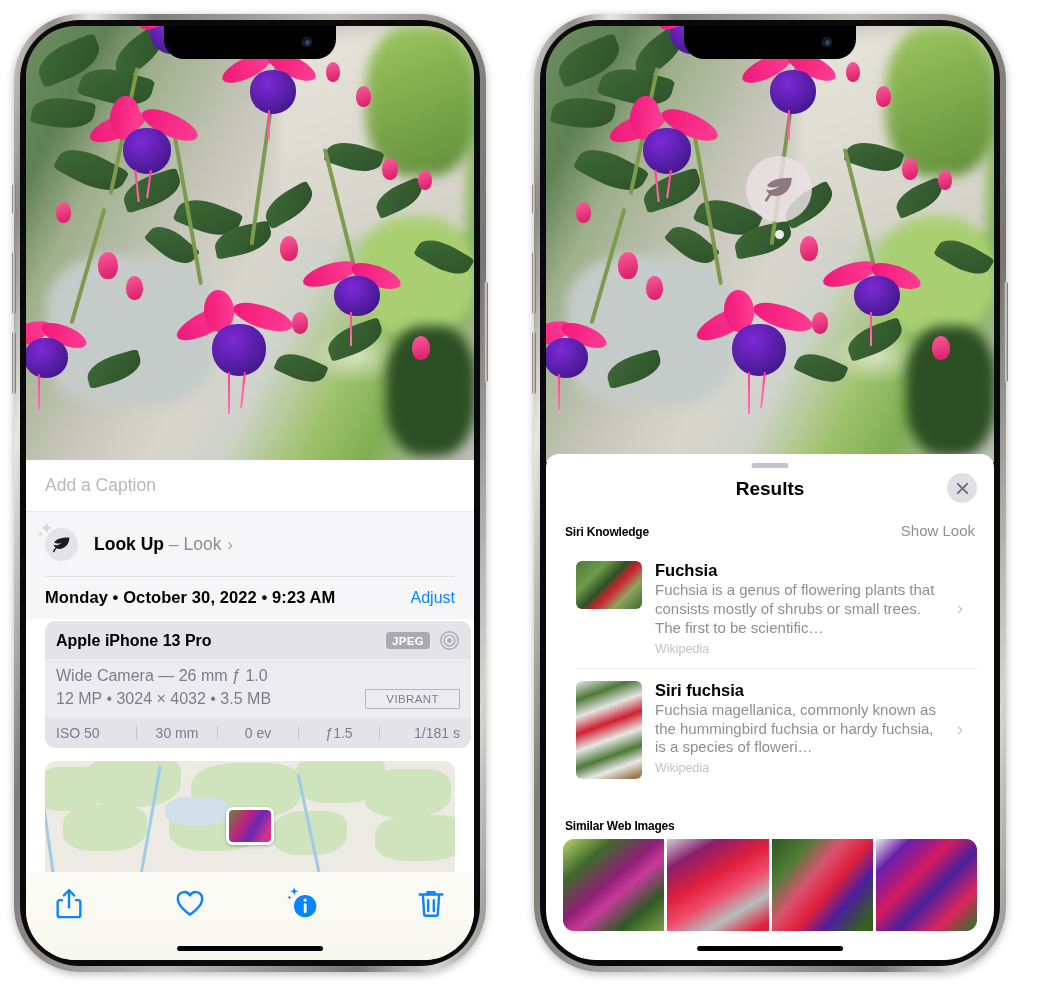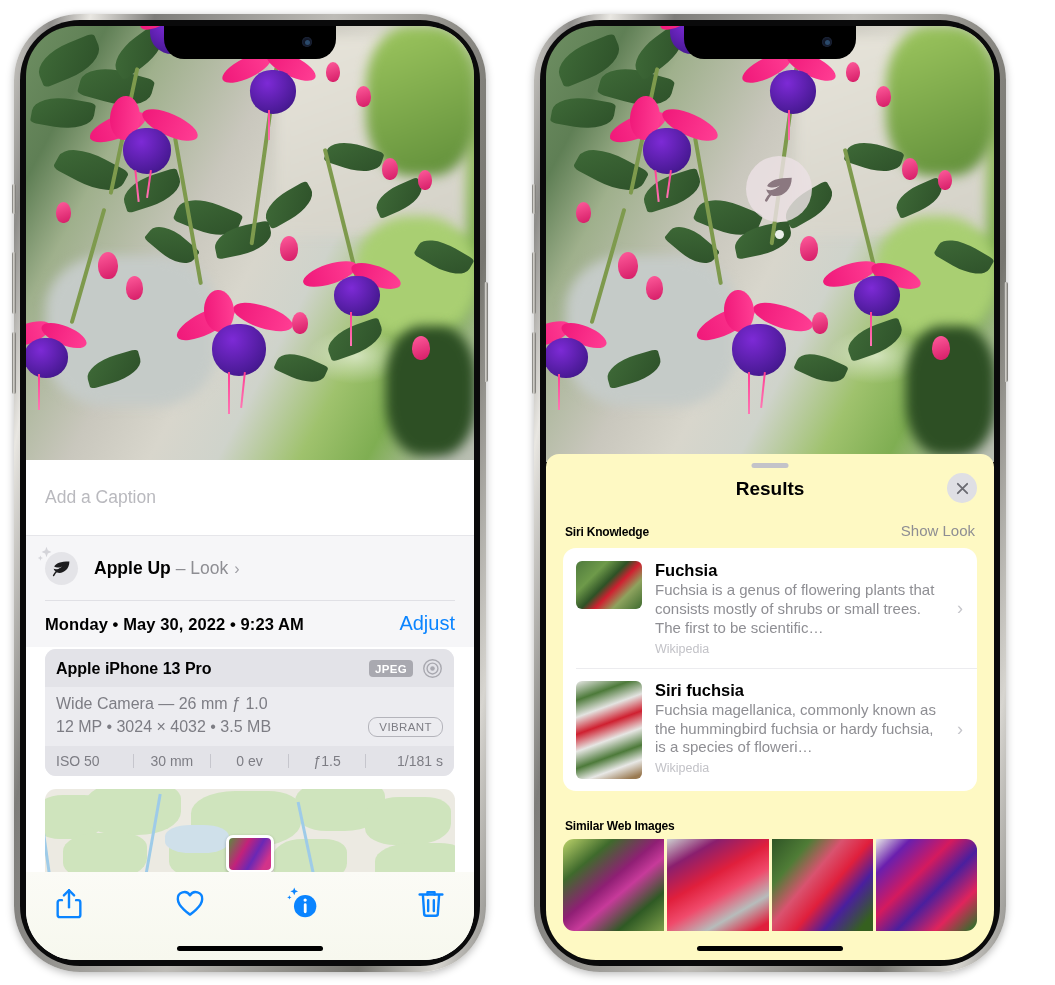--- a/index.html
+++ b/index.html
@@ -96,21 +96,21 @@
   }
   .bg-blur { position:absolute; filter: blur(6px); }
 
   
   .info-sheet {
     position: absolute; left: 0; right: 0; bottom: 0; top: 434px;
     background: #ffffff;
     display: flex; flex-direction: column;
   }
   .caption-row {
-    height: 76px; display: flex; align-items: center; padding: 0 19px;
+    height: 52px; display: flex; align-items: center; padding: 0 19px;
     border-bottom: 1px solid #e6e6ea; background:#fff;
   }
   .caption-placeholder { color: #b9b9be; font-size: 17.5px; }
 
   .lookup-row {
     height: 64px; display: flex; align-items: center; padding: 0 19px;
     background: #f6f6f8; position: relative;
   }
   .leaf-badge {
     position: relative; width: 33px; height: 33px; border-radius: 50%;
@@ -120,47 +120,47 @@
   .leaf-badge svg { width: 21px; height: 21px; }
   .sparkles { position: absolute; left: -9px; top: -8px; width: 22px; height: 22px; }
   .lookup-text { margin-left: 16px; font-size: 17.5px; color: #000; font-weight: 700; }
   .lookup-text .dim { color: #8e8e93; font-weight: 400; }
   .chev-sm { margin-left: 6px; color:#a0a0a6; font-weight: 400; font-size: 16px; }
 
   .meta-block { background:#f6f6f8; padding: 0 19px 12px 19px; }
   .meta-sep { height:1px; background:#e0e0e5; margin: 0 0 11px 0; }
   .meta-line1 { display:flex; align-items:baseline; justify-content:space-between; }
   .meta-date { font-size: 16.5px; color:#000; font-weight: 700; letter-spacing:.1px; }
-  .adjust-link { font-size: 20px; color:#0a84ff; }
+  .adjust-link { font-size: 16px; color:#0a84ff; }
   .meta-line2 { display:flex; align-items:center; gap:9px; margin-top:6px; }
   .meta-file { font-size: 16px; color:#8e8e93; }
   .cloudslash { width:22px; height:16px; }
 
   .cam-card {
-    margin: 2px 20px 0 19px; border-radius: 11px; overflow: hidden;
+    margin: 2px 3px 0 19px; border-radius: 11px; overflow: hidden;
     background:#ececf0; font-size:15.5px;
   }
   .cam-head {
     display:flex; align-items:center; justify-content:space-between;
     padding: 9px 11px 8px 11px; background:#e3e3e8;
   }
   .cam-title { font-weight:700; font-size:16px; color:#000; }
   .cam-head-right { display:flex; align-items:center; gap:9px; }
   .jpeg-pill {
     background:#a9a9b0; color:#fff; font-size:11.5px; font-weight:700;
     padding: 2.5px 6px; border-radius:4px; letter-spacing:.3px;
   }
   .aperture-ico { width:21px; height:21px; }
   .cam-body { padding: 8px 11px 9px 11px; background:#ececf0; }
   .cam-lens { color:#7d7d84; font-size:16px; }
   .cam-row2 { display:flex; align-items:center; justify-content:space-between; margin-top:4px; }
   .cam-size { color:#7d7d84; font-size:16px; }
   .vibrant-pill {
     border:1px solid #b4b4bb; color:#7d7d84; font-size:11.5px;
-    padding: 3px 10px; border-radius:9px; letter-spacing:.4px;
+    padding: 3px 20px; border-radius:1px; letter-spacing:.4px;
   }
   .cam-exif {
     display:flex; align-items:center; background:#e3e3e8;
     padding: 7px 11px; color:#7d7d84; font-size:14px;
   }
   .cam-exif .cell { flex:1; text-align:center; }
   .cam-exif .cell:first-child { text-align:left; }
   .cam-exif .cell:last-child  { text-align:right; }
   .cam-exif .bar { width:1px; height:14px; background:#c6c6cd; }
 
@@ -187,21 +187,21 @@
   }
   .tb-ico { width:34px; height:34px; color:#0a84ff; position:relative; }
   .home-indicator {
     position:absolute; left:50%; transform:translateX(-50%); bottom:9px;
     width:146px; height:5px; border-radius:3px; background:#000;
   }
 
   
   .results-sheet {
     position:absolute; left:0; right:0; bottom:0; top:428px;
-    background:#fef9c3;
+    background:#ffffff;
     border-top-left-radius: 13px; border-top-right-radius: 13px;
     overflow:hidden;
   }
   .grabber {
     position:absolute; left:50%; transform:translateX(-50%); top:9px;
     width:37px; height:5px; border-radius:3px; background:#c3c3c9;
   }
   .res-head { position:relative; height:64px; display:flex; align-items:center; justify-content:center; }
   .res-title { font-size:19px; font-weight:700; color:#000; margin-top:6px; }
   .close-btn {
@@ -380,28 +380,28 @@
             <svg viewBox="0 0 24 24">
               <path d="M21 4c0 8-5.5 13-11.5 13C6 17 3.6 15 3 12.4 6 13.6 10 12.6 12.6 9.6 9.6 11.4 6 11.4 3.6 9.8 5.6 6 10.6 4 21 4z" fill="#1c1c1e"></path>
               <path d="M3 20c2-4 5-6.6 8.8-8.4" stroke="#1c1c1e" stroke-width="1.8" fill="none" stroke-linecap="round"></path>
             </svg>
             <svg class="sparkles" viewBox="0 0 24 24">
               <path d="M12 3l1.5 4.2L17.6 9l-4.1 1.8L12 15l-1.5-4.2L6.4 9l4.1-1.8z" fill="#d4d4d9"></path>
               <path d="M5 13l.8 2.1L8 16l-2.2.9L5 19l-.8-2.1L2 16l2.2-.9z" fill="#d4d4d9"></path>
             </svg>
           </div>
           <div class="lookup-text">
-            <span>Apple Up</span><span class="dim"> – </span><span class="dim">Look</span><span class="chev-sm">›</span>
+            <span>Look Up</span><span class="dim"> – </span><span class="dim">Look</span><span class="chev-sm">›</span>
           </div>
         </div>
 
         <div class="meta-block">
           <div class="meta-sep"></div>
           <div class="meta-line1">
-            <span class="meta-date">Monday • May 30, 2022 • 9:23 AM</span>
+            <span class="meta-date">Monday • October 30, 2022 • 9:23 AM</span>
             <span class="adjust-link">Adjust</span>
           </div>
         </div>
 
         <div class="cam-card">
           <div class="cam-head">
             <span class="cam-title">Apple iPhone 13 Pro</span>
             <span class="cam-head-right">
               <span class="jpeg-pill">JPEG</span>
               <svg class="aperture-ico" viewBox="0 0 24 24">

